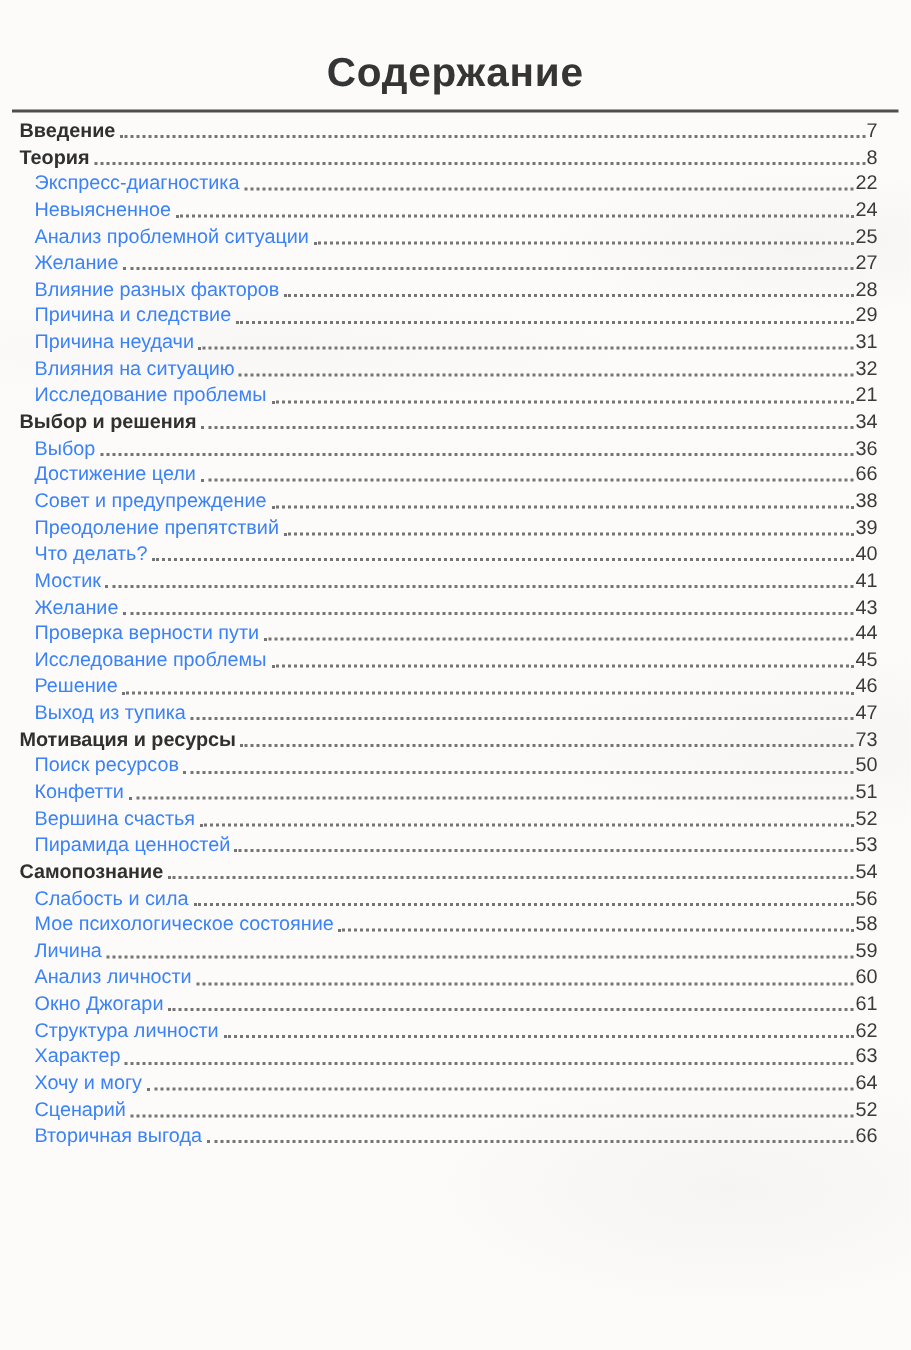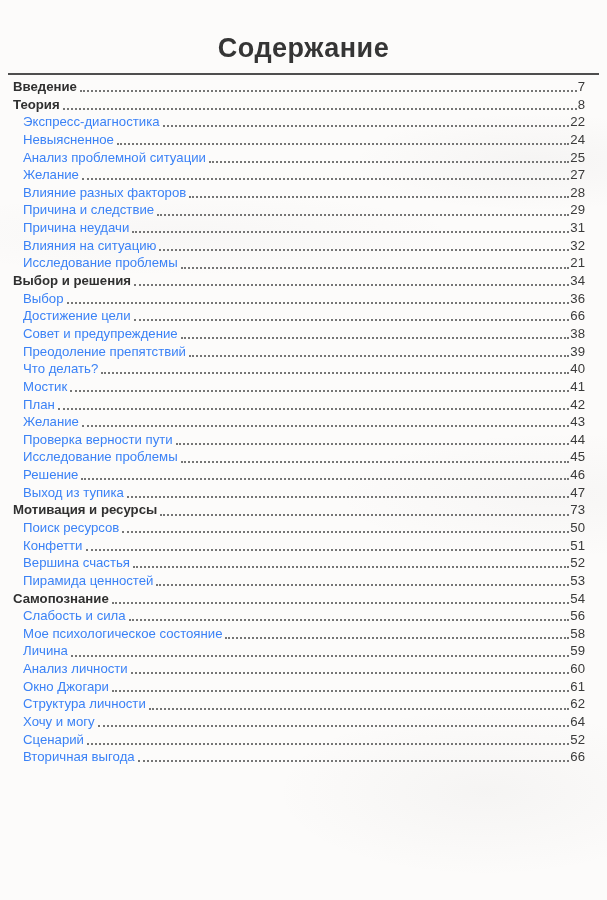--- a/index.html
+++ b/index.html
@@ -175,25 +175,20 @@
         <span class="label">Что делать?</span>
         <span class="leader"></span>
         <span class="pagenum">40</span>
       </div>
       <div class="toc-row sub">
         <span class="label">Мостик</span>
         <span class="leader"></span>
         <span class="pagenum">41</span>
       </div>
       <div class="toc-row sub">
-        <span class="label">План</span>
-        <span class="leader"></span>
-        <span class="pagenum">42</span>
-      </div>
-      <div class="toc-row sub">
         <span class="label">Желание</span>
         <span class="leader"></span>
         <span class="pagenum">43</span>
       </div>
       <div class="toc-row sub">
         <span class="label">Проверка верности пути</span>
         <span class="leader"></span>
         <span class="pagenum">44</span>
       </div>
       <div class="toc-row sub">
@@ -263,20 +258,25 @@
       </div>
       <div class="toc-row sub">
         <span class="label">Окно Джогари</span>
         <span class="leader"></span>
         <span class="pagenum">61</span>
       </div>
       <div class="toc-row sub">
         <span class="label">Структура личности</span>
         <span class="leader"></span>
         <span class="pagenum">62</span>
+      </div>
+      <div class="toc-row sub">
+        <span class="label">Характер</span>
+        <span class="leader"></span>
+        <span class="pagenum">63</span>
       </div>
       <div class="toc-row sub">
         <span class="label">Хочу и могу</span>
         <span class="leader"></span>
         <span class="pagenum">64</span>
       </div>
       <div class="toc-row sub">
         <span class="label">Сценарий</span>
         <span class="leader"></span>
         <span class="pagenum">52</span>

